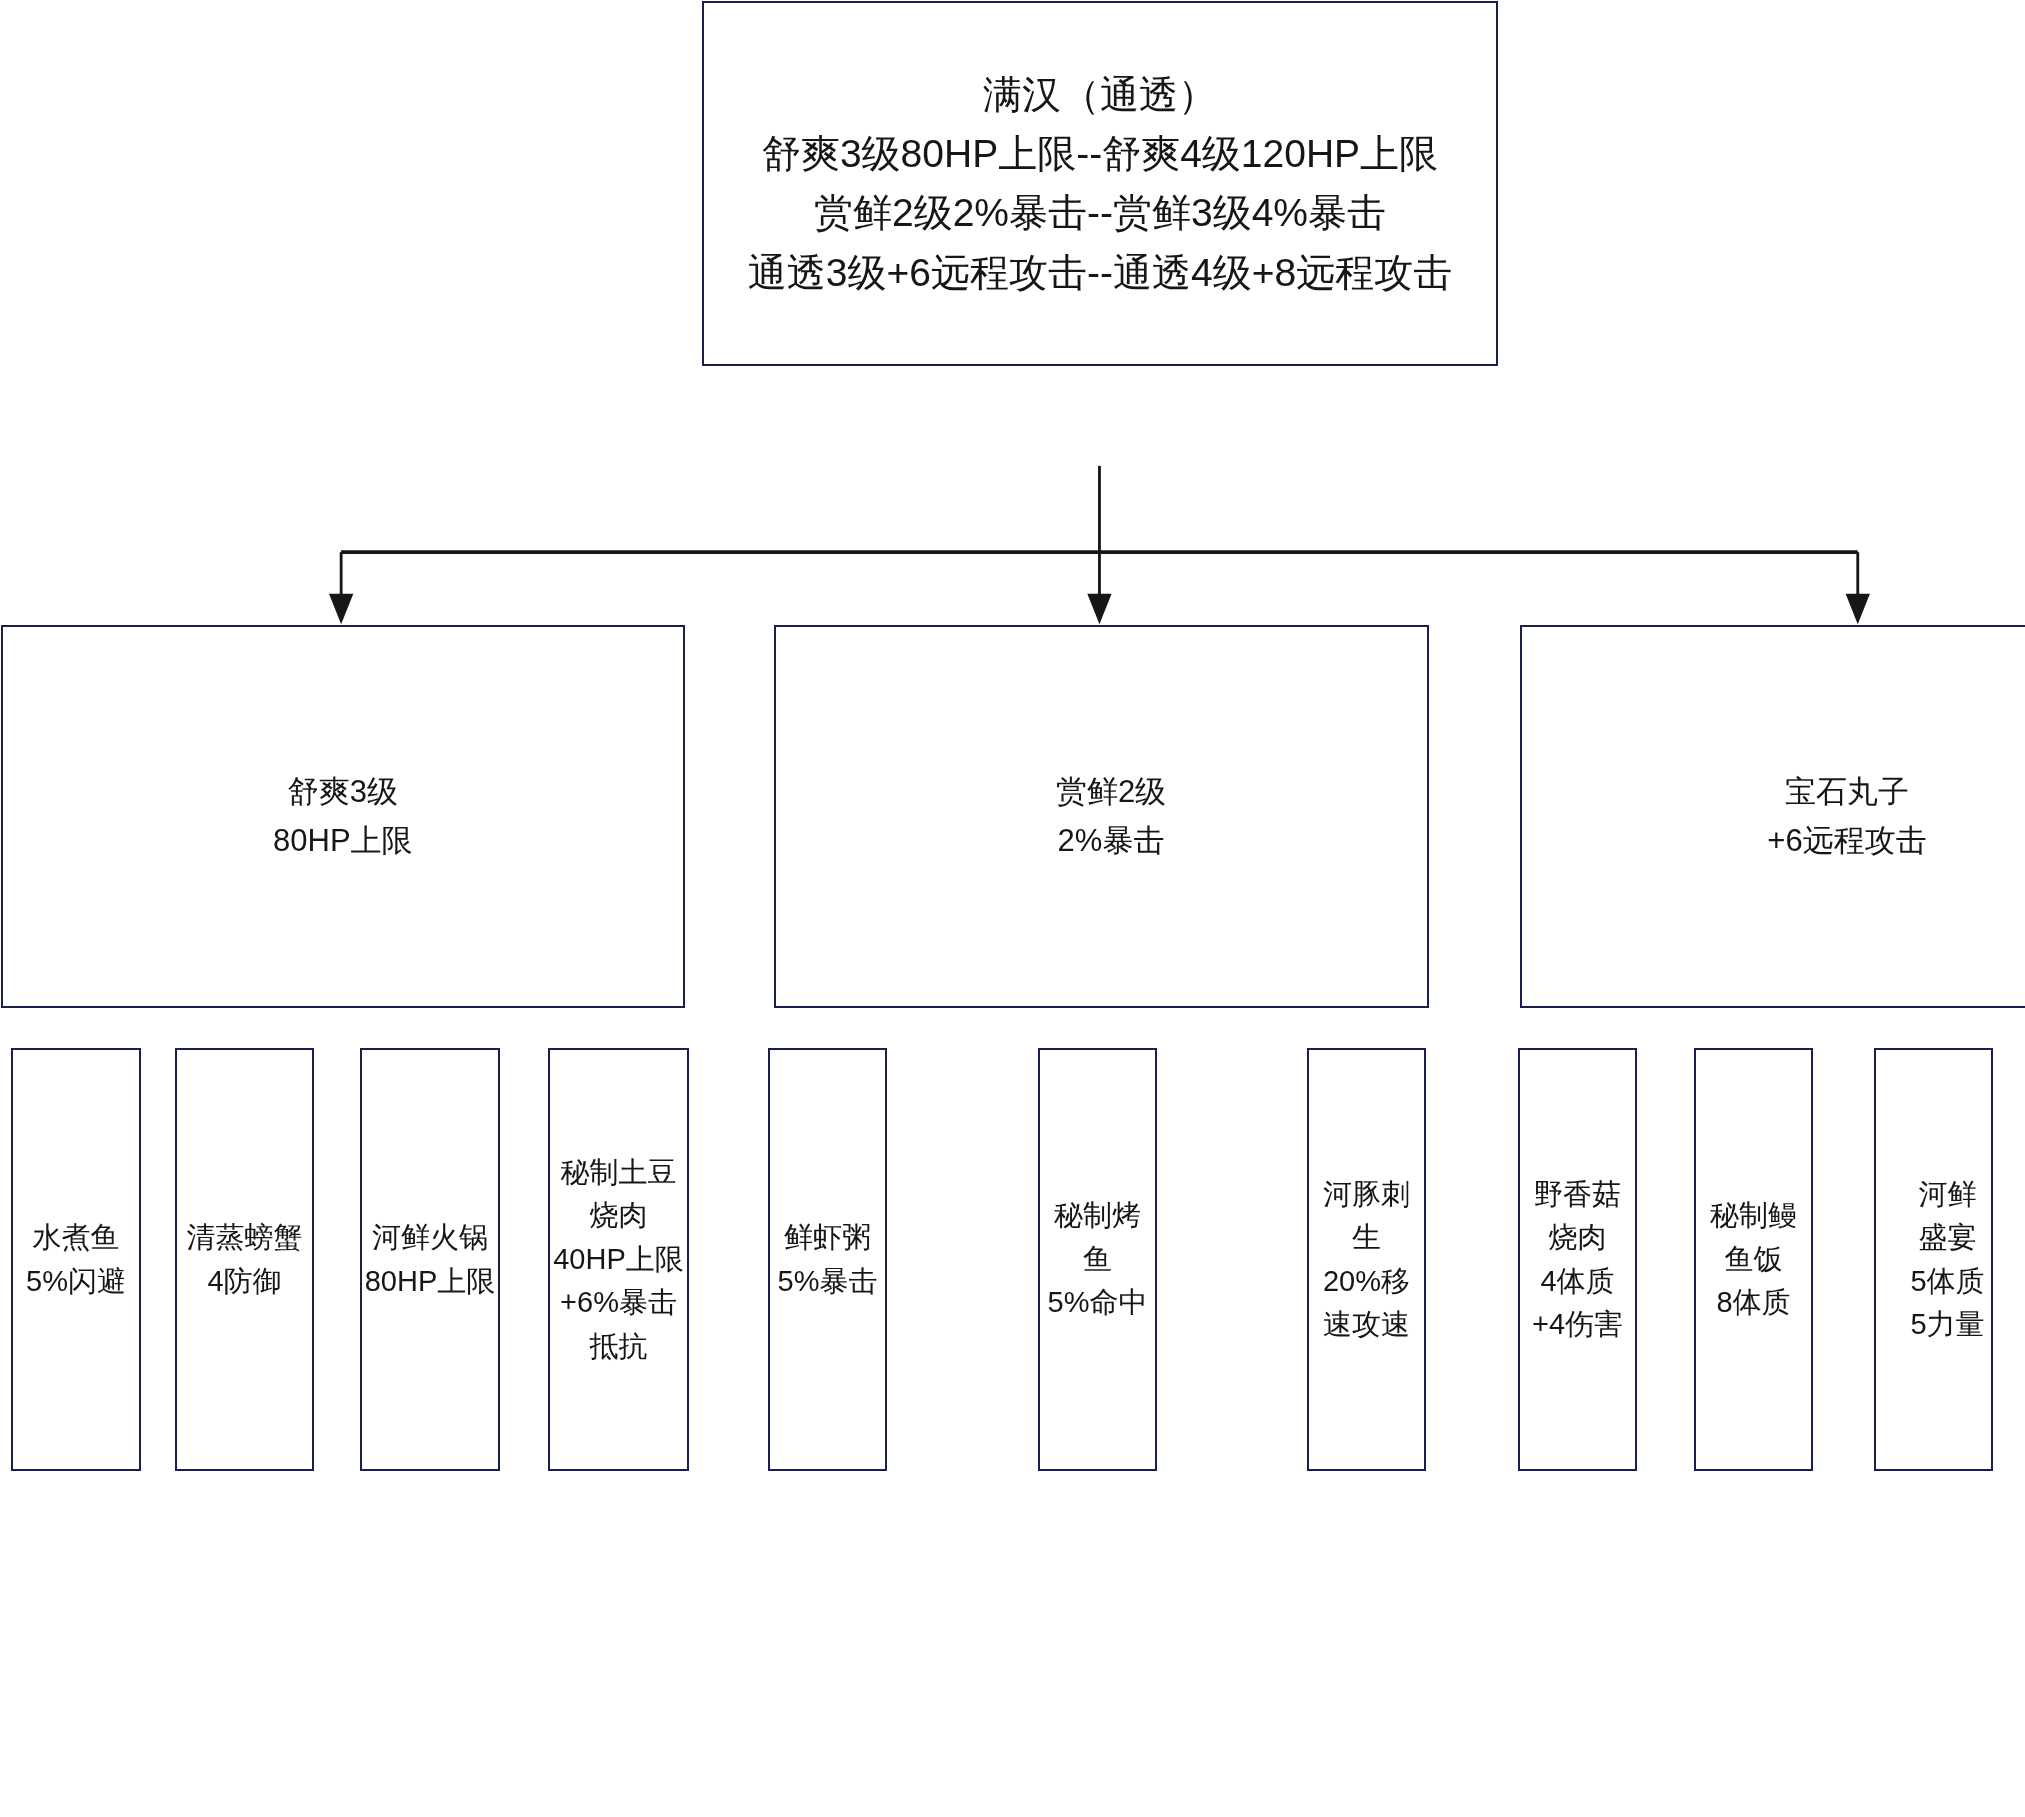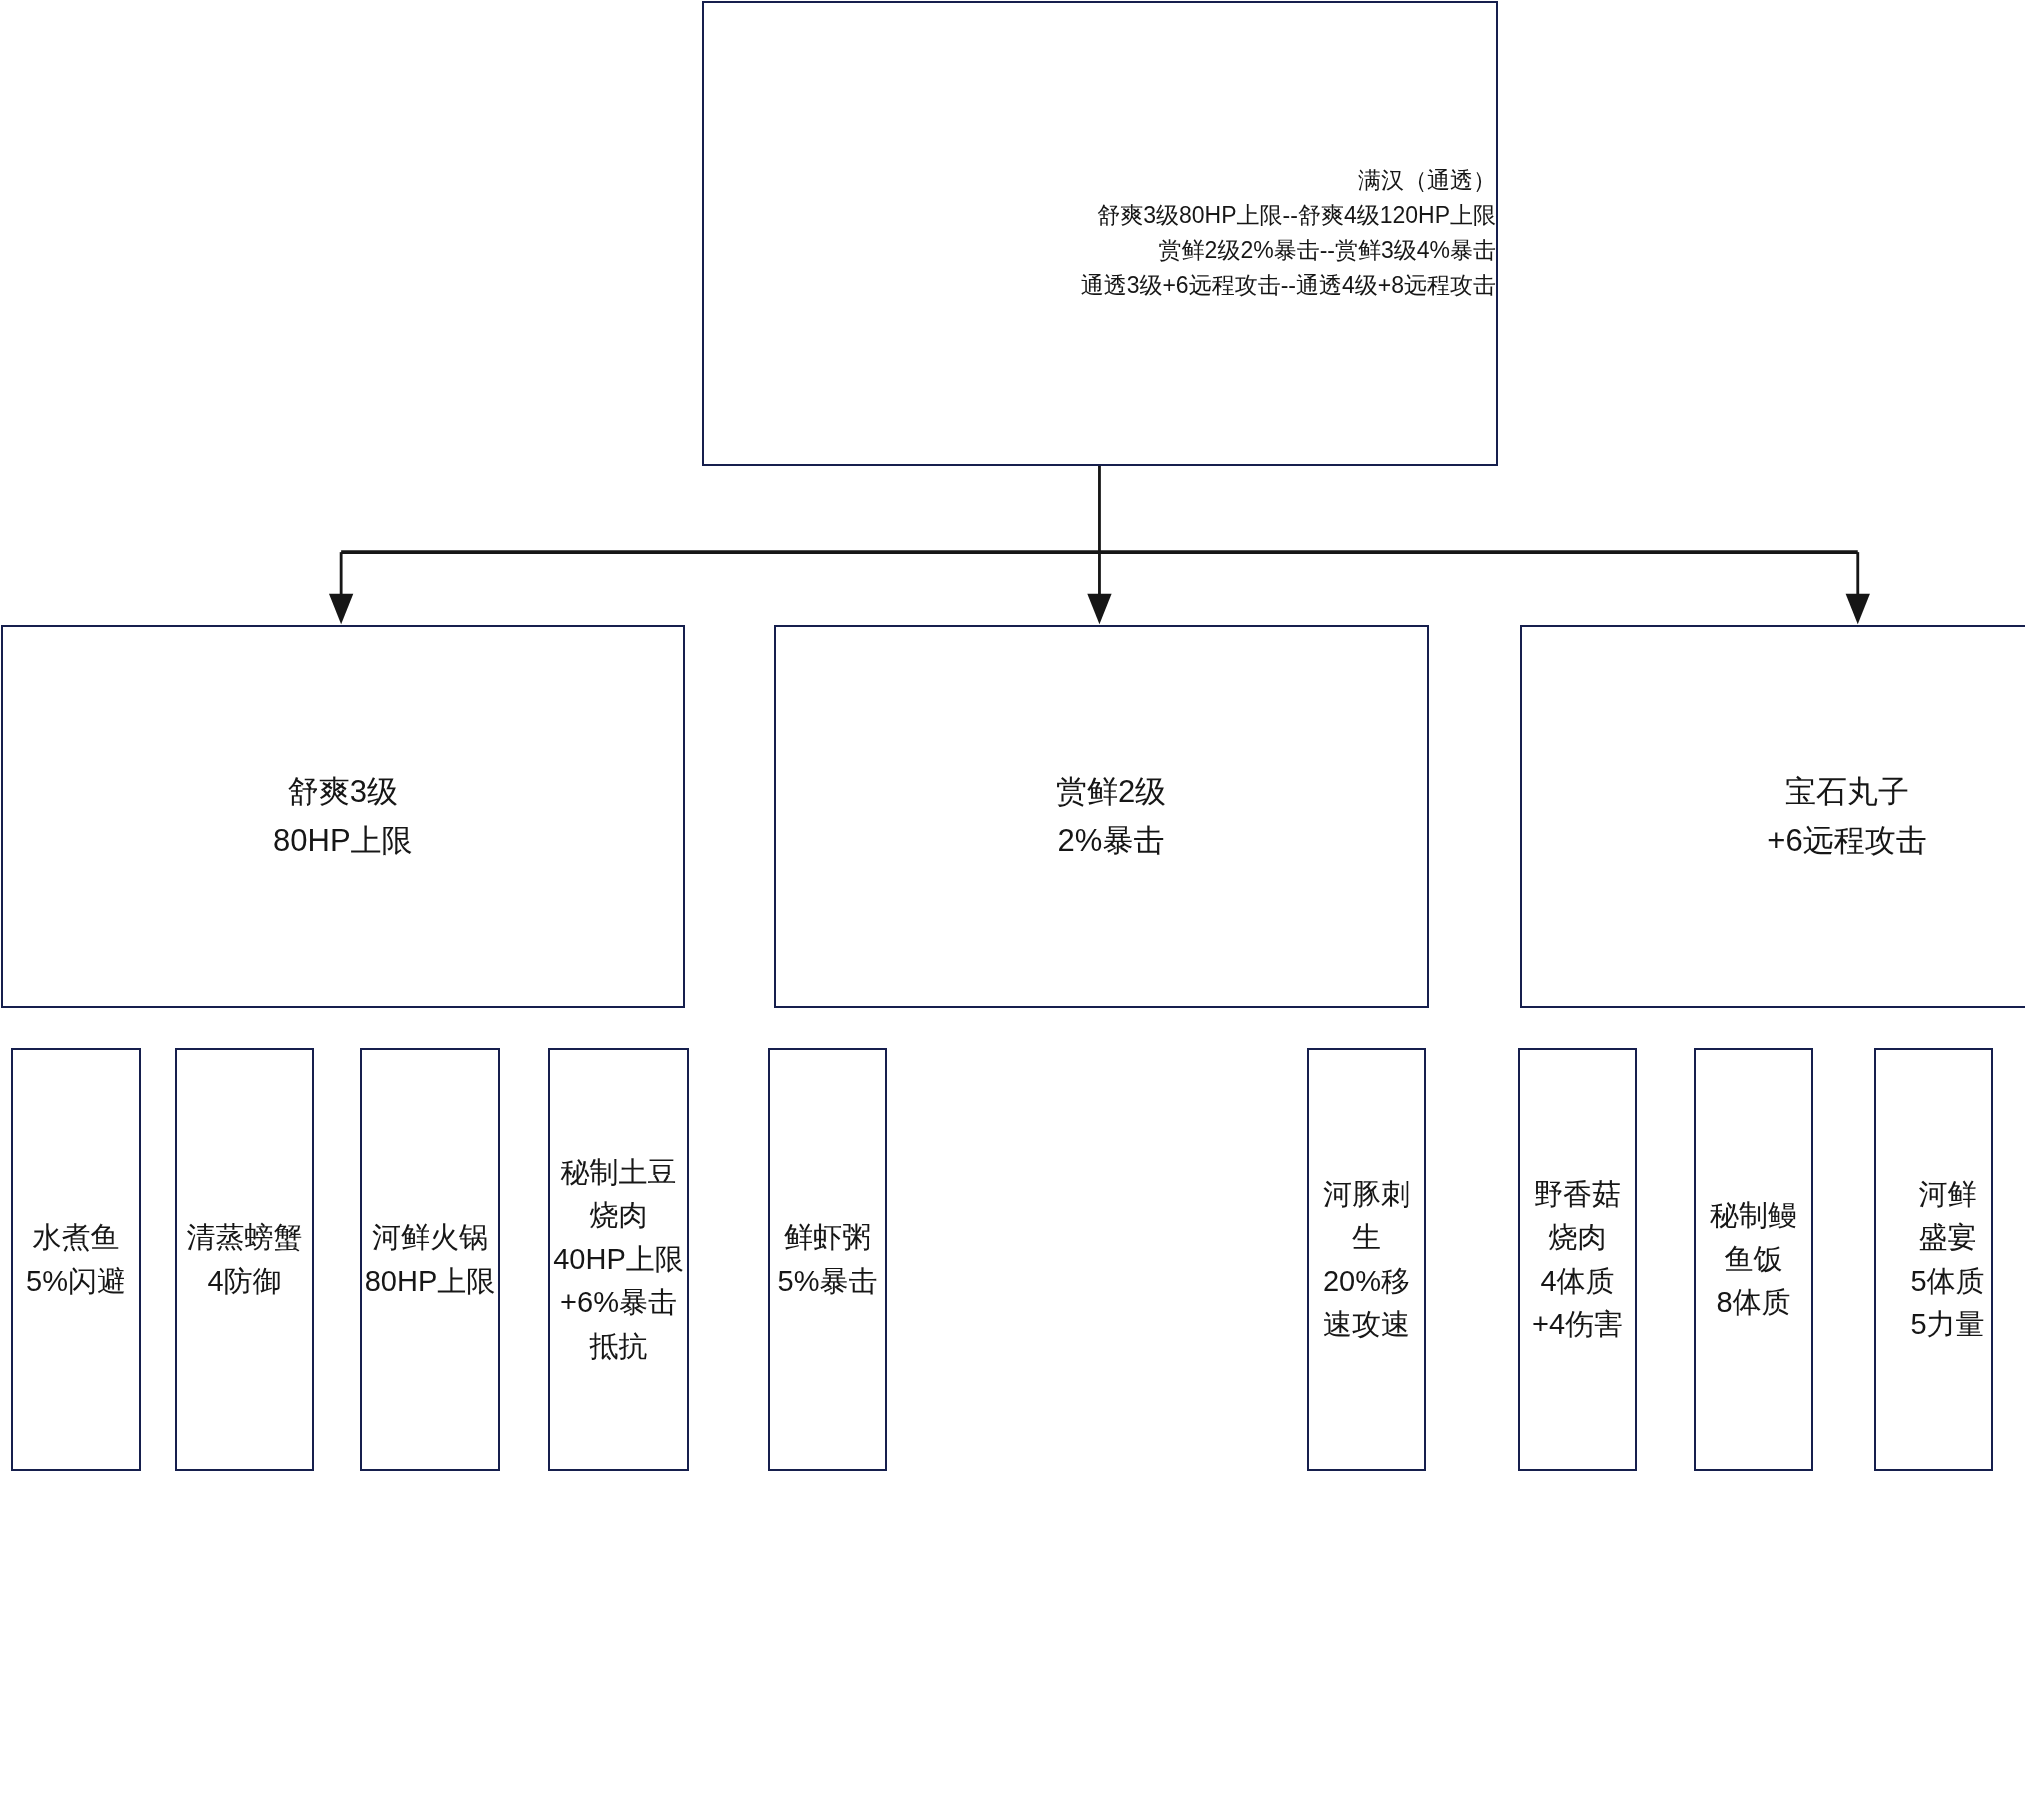--- a/index.html
+++ b/index.html
@@ -32,23 +32,22 @@
   .node .txt {
     width: 100%;
     white-space: pre-line;
     line-height: 1.45;
   }
   
   #root-node {
     left: 702px;
     top: 0.8px;
     width: 796px;
-    height: 465px;
-    font-size: 23px;
-    text-align: right;
+    height: 365px;
+    font-size: 39px;
   }
   #root-node .txt { line-height: 1.52; }
 
   
   .tier2 {
     top: 625px;
     height: 383px;
     font-size: 31px;
   }
   #tier2-0 { left: 0.8px;    width: 684px; }
@@ -129,20 +128,24 @@
   <div class="node leaf" style="left:548px;width:141px;">
     <div class="txt">秘制土豆烧肉
 40HP上限
 +6%暴击抵抗</div>
   </div>
 
   <div class="node leaf" style="left:768px;width:119px;">
     <div class="txt">鲜虾粥
 5%暴击</div>
   </div>
+  <div class="node leaf" style="left:1038px;width:119px;">
+    <div class="txt">秘制烤鱼
+5%命中</div>
+  </div>
   <div class="node leaf" style="left:1307px;width:119px;">
     <div class="txt">河豚刺生
 20%移速攻速</div>
   </div>
 
   <div class="node leaf" style="left:1518px;width:119px;">
     <div class="txt">野香菇烧肉
 4体质
 +4伤害</div>
   </div>

